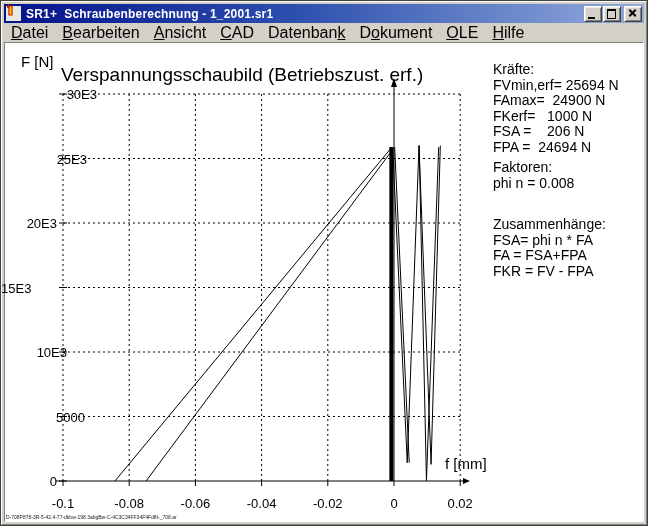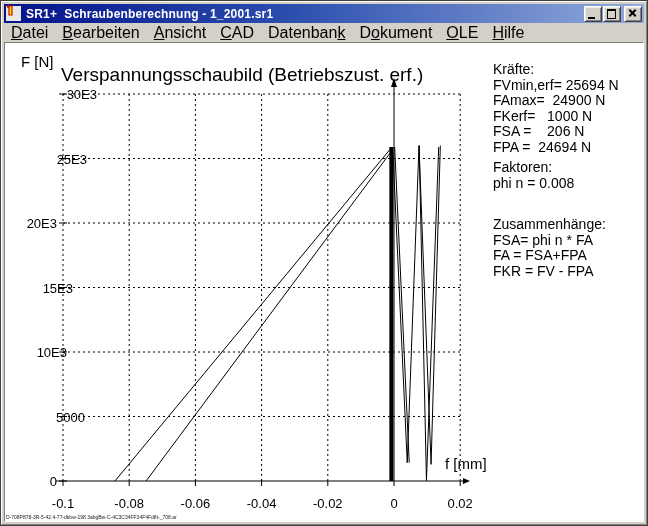--- a/index.html
+++ b/index.html
@@ -124,21 +124,21 @@
       <div class="lbl tick-label" style="left: 37px; top: 495px; width: 50px; text-align: center;">-0.1</div>
       <div class="lbl tick-label" style="left: 103.2px; top: 495px; width: 50px; text-align: center;">-0.08</div>
       <div class="lbl tick-label" style="left: 169.4px; top: 495px; width: 50px; text-align: center;">-0.06</div>
       <div class="lbl tick-label" style="left: 235.6px; top: 495px; width: 50px; text-align: center;">-0.04</div>
       <div class="lbl tick-label" style="left: 301.8px; top: 495px; width: 50px; text-align: center;">-0.02</div>
       <div class="lbl tick-label" style="left: 368px; top: 495px; width: 50px; text-align: center;">0</div>
       <div class="lbl tick-label" style="left: 434.2px; top: 495px; width: 50px; text-align: center;">0.02</div>
       <div class="lbl tick-label" style="left: 0px; top: 473px; width: 56px; text-align: right;">0</div>
       <div class="lbl tick-label" style="left: 0px; top: 408.5px; width: 56px; text-align: right; padding-left: 28px;">5000</div>
       <div class="lbl tick-label" style="left: 0px; top: 344px; width: 56px; text-align: right; padding-left: 10px;">10E3</div>
-      <div class="lbl tick-label" style="left: 16px; top: 279.5px; width: 56px; text-align: right;">15E3</div>
+      <div class="lbl tick-label" style="left: 0px; top: 279.5px; width: 56px; ">15E3</div>
       <div class="lbl tick-label" style="left: 0px; top: 215px; width: 56px; text-align: right;">20E3</div>
       <div class="lbl tick-label" style="left: 0px; top: 150.5px; width: 56px; text-align: right; margin-left: 30px;">25E3</div>
       <div class="lbl tick-label" style="left: 0px; top: 86px; width: 56px; text-align: right; margin-left: 40px;">30E3</div>
     </div>
 
   <div id="panel">
       <div class="panel-group" style="top: 61px;"><div>Kräfte:</div><div>FVmin,erf= 25694 N</div><div>FAmax=  24900 N</div><div>FKerf=   1000 N</div><div>FSA =    206 N</div><div>FPA =  24694 N</div></div>
       <div class="panel-group" style="top: 159px;"><div>Faktoren:</div><div>phi n = 0.008</div></div>
       <div class="panel-group" style="top: 216px;"><div>Zusammenhänge:</div><div>FSA= phi n * FA</div><div>FA = FSA+FPA</div><div>FKR = FV - FPA</div></div>
     </div>

